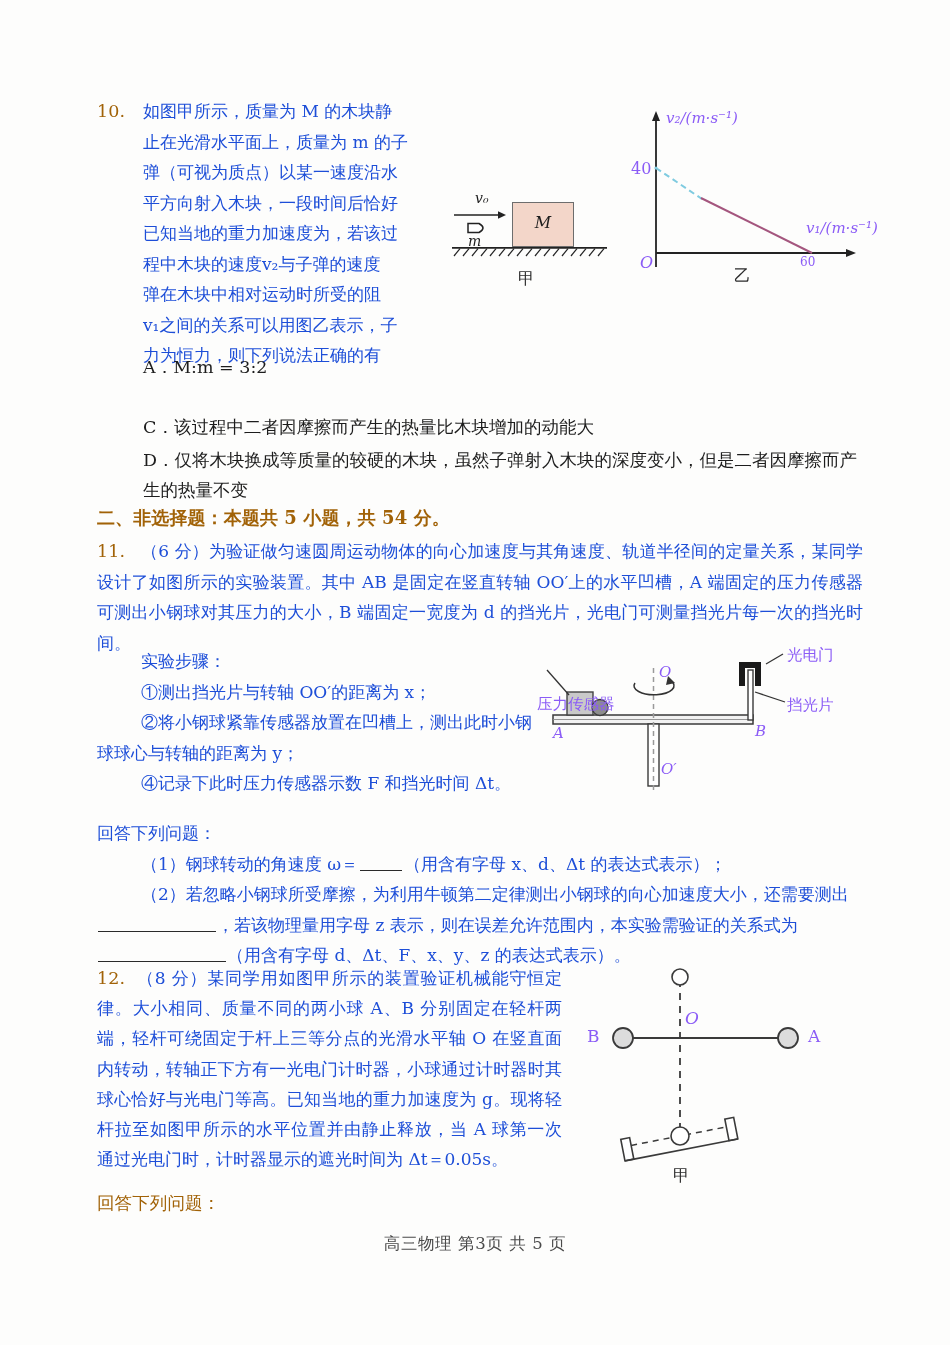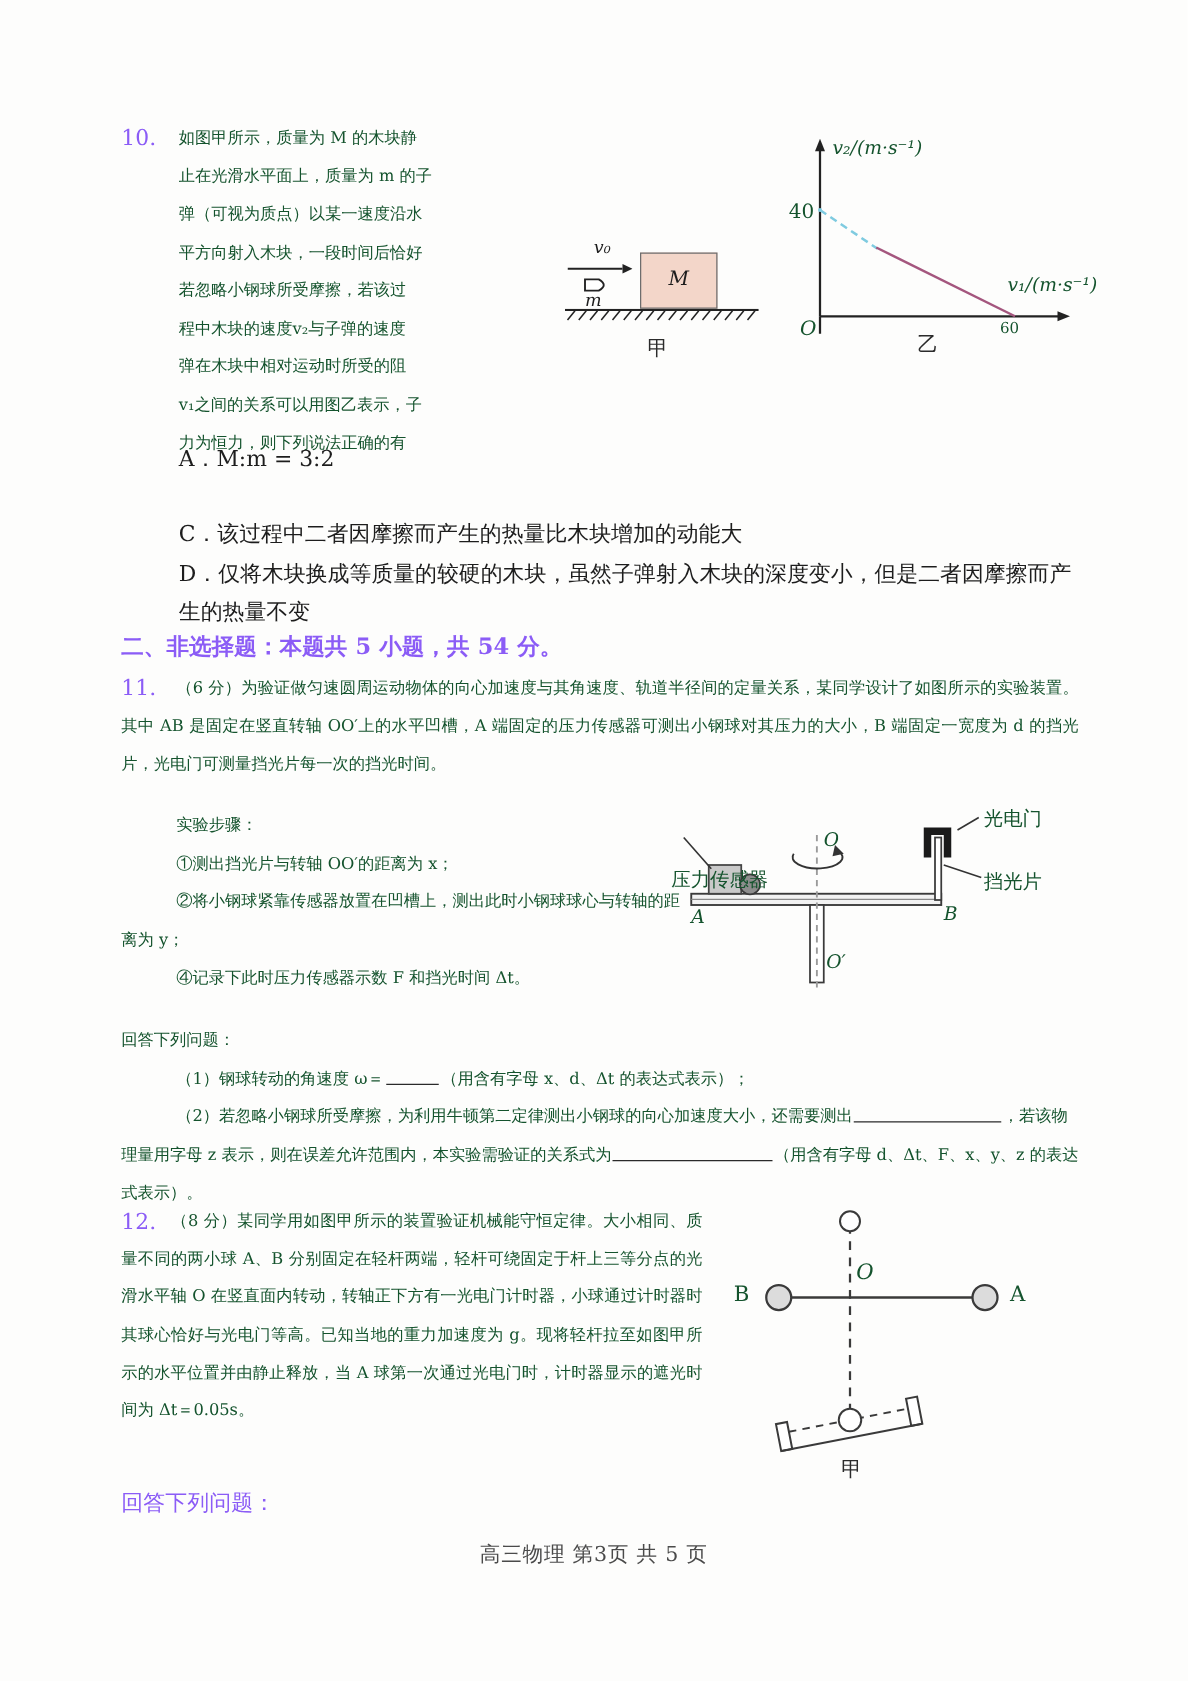--- a/index.html
+++ b/index.html
@@ -20,28 +20,28 @@
     inset: 0;
     background: #fdfdfc;
   }
 
   
   .txt {
     position: absolute;
     font-size: 17.5px;
     line-height: 30px;
     letter-spacing: 0.1px;
-    color: #8b5cf6;
+    color: #a16207;
     white-space: pre;
   }
   .blk {
     position: absolute;
-    font-size: 13px;
+    font-size: 17px;
     line-height: 30.5px;
-    color: #14532d;
+    color: #1d4ed8;
   }
   .ital { font-style: italic; font-family: "DejaVu Serif","Liberation Serif",serif; }
   .bold { font-weight: bold; }
 
   
   #q10-num { left: 97px; top: 96px; }
   #q10-body {
     left: 143px; top: 96px; width: 290px;
     text-align: justify;
   }
@@ -134,36 +134,36 @@
 
   
   #fig-yi { left: 630px; top: 105px; width: 235px; height: 175px; }
 
   
   #fig-app { left: 535px; top: 650px; width: 340px; height: 145px; }
 
   
   #fig-rod { left: 565px; top: 960px; width: 300px; height: 235px; }
 
-  .lbl { position: absolute; font-size: 15px; color: #14532d; }
+  .lbl { position: absolute; font-size: 15px; color: #8b5cf6; }
   .lbl-i { font-style: italic; }
 </style>
 </head>
 <body>
 
 <div class="page">
 
   <div class="txt" id="q10-num">10.</div>
 
   <div class="blk" id="q10-body">
     <div>如图甲所示，质量为 M 的木块静</div>
     <div>止在光滑水平面上，质量为 m 的子</div>
     <div>弹（可视为质点）以某一速度沿水</div>
     <div>平方向射入木块，一段时间后恰好</div>
-    <div>若忽略小钢球所受摩擦，若该过</div>
+    <div>已知当地的重力加速度为，若该过</div>
     <div>程中木块的速度v₂与子弹的速度</div>
     <div>弹在木块中相对运动时所受的阻</div>
     <div>v₁之间的关系可以用图乙表示，子</div>
     <div>力为恒力，则下列说法正确的有</div>
   </div>
 
   <div class="fig" id="fig-jia">
     <div id="jia-v0">v₀</div>
     <svg id="jia-arrow" viewBox="0 0 52 10">
       <line x1="0" y1="5" x2="44" y2="5" stroke="#222" stroke-width="1.6"></line>

